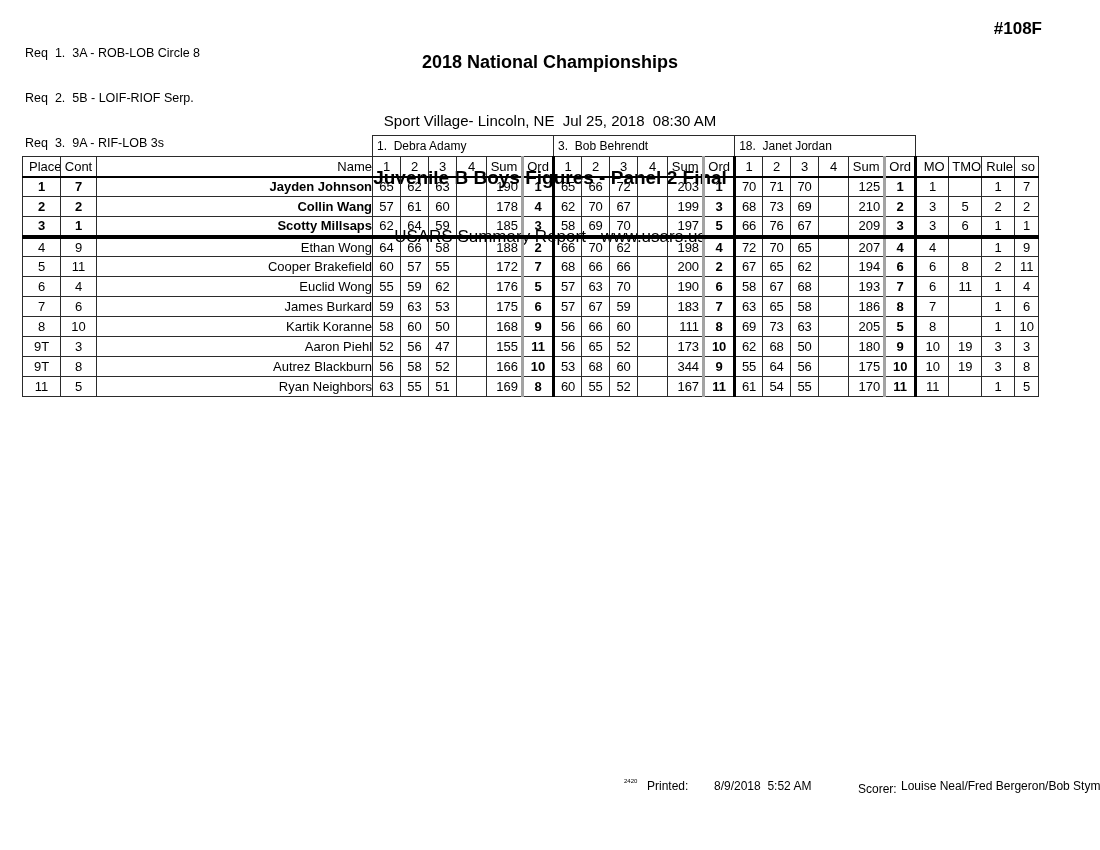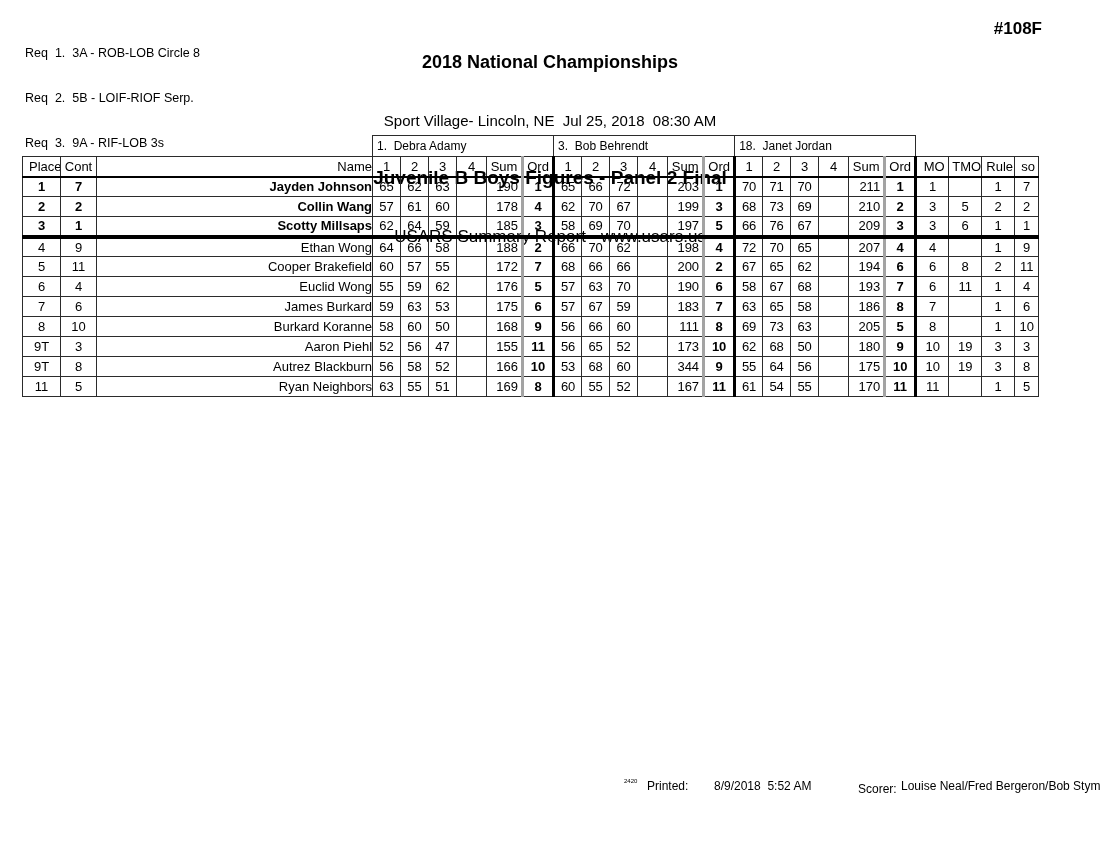--- a/index.html
+++ b/index.html
@@ -183,21 +183,21 @@
             <td class="b c">65</td>
             <td class="b c">66</td>
             <td class="b c">72</td>
             <td class="b c"></td>
             <td class="b sum">203</td>
             <td class="b ordb ordv">1</td>
             <td class="b c">70</td>
             <td class="b c">71</td>
             <td class="b c">70</td>
             <td class="b c"></td>
-            <td class="b sum">211</td>
+            <td class="b sum">125</td>
             <td class="b ordb ordv">1</td>
             <td class="b c">1</td>
             <td class="b c"></td>
             <td class="b c">1</td>
             <td class="b c">7</td>
           </tr>
           <tr class="bold-row">
             <td class="b c place">2</td>
             <td class="b c cont">2</td>
             <td class="b name">Collin Wang</td>
@@ -355,21 +355,21 @@
             <td class="b sum">186</td>
             <td class="b ordb ordv">8</td>
             <td class="b c">7</td>
             <td class="b c"></td>
             <td class="b c">1</td>
             <td class="b c">6</td>
           </tr>
           <tr>
             <td class="b c place">8</td>
             <td class="b c cont">10</td>
-            <td class="b name">Burkard Koranne</td>
+            <td class="b name">Kartik Koranne</td>
             <td class="b c">58</td>
             <td class="b c">60</td>
             <td class="b c">50</td>
             <td class="b c"></td>
             <td class="b sum">168</td>
             <td class="b ordb ordv">9</td>
             <td class="b c">56</td>
             <td class="b c">66</td>
             <td class="b c">60</td>
             <td class="b c"></td>

